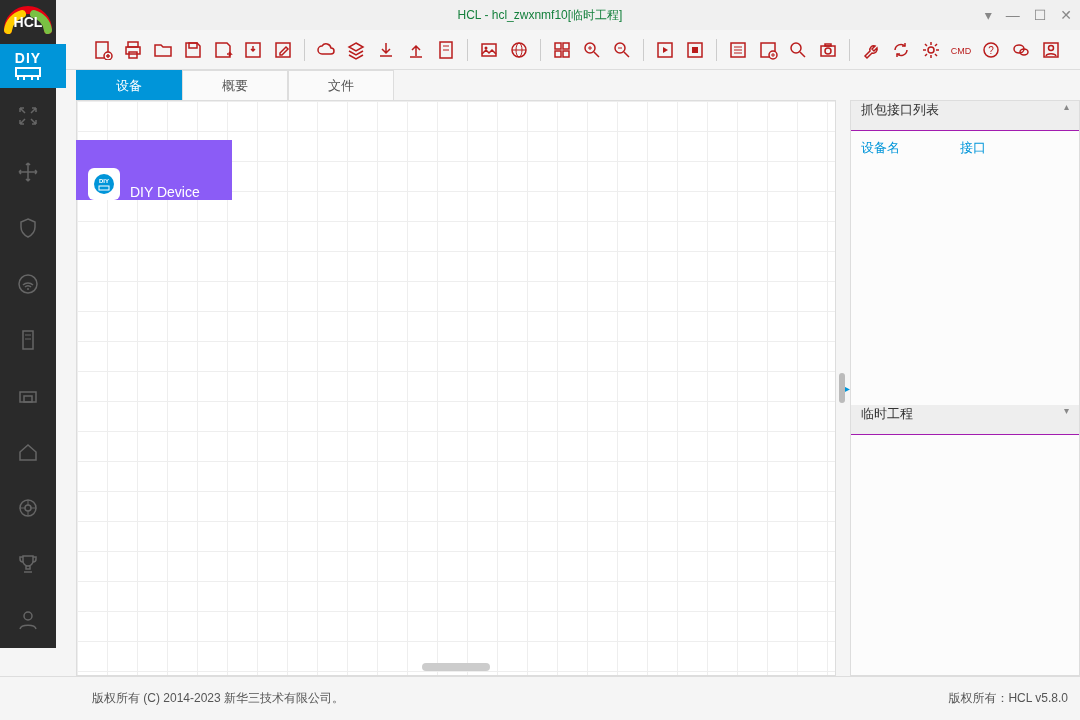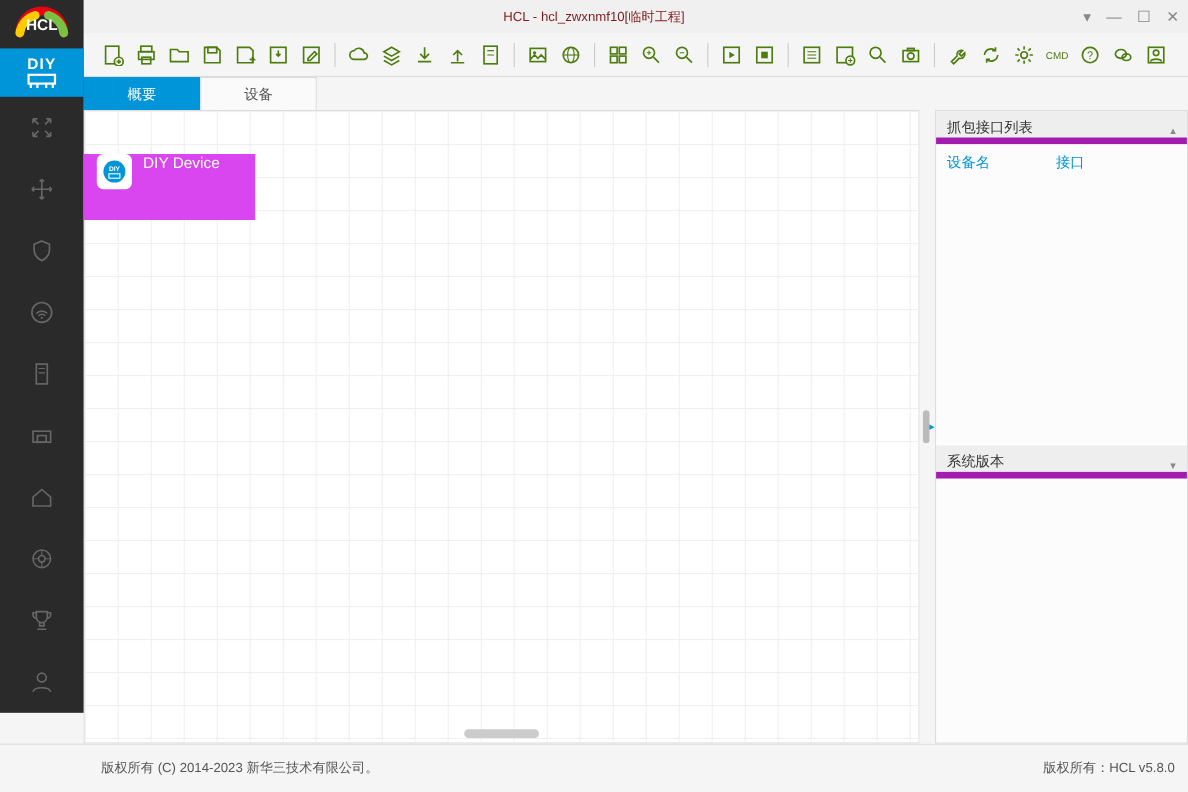--- a/index.html
+++ b/index.html
@@ -1,49 +1,49 @@
 <!DOCTYPE html>
 <html><head>
 <meta charset="utf-8">
 <style>
 * { margin: 0; padding: 0; box-sizing: border-box; font-family: "Microsoft YaHei", Arial, sans-serif; }
 html, body { width: 1080px; height: 720px; overflow: hidden; background: #f0f0f0; }
 .window { width: 1080px; height: 720px; display: flex; flex-direction: column; background: #f5f5f5; }
 .titlebar { height: 30px; background: #f0f0f0; display: flex; align-items: center; justify-content: center; position: relative; }
-.title-text { font-size: 12px; color: #7f1d1d; }
+.title-text { font-size: 12px; color: #15803d; }
 .window-controls { position: absolute; right: 8px; display: flex; gap: 14px; align-items: center; }
 .window-controls span { color: #888; font-size: 14px; cursor: pointer; }
 .toolbar { height: 40px; background: #f5f5f5; display: flex; align-items: center; padding: 0 8px 0 90px; gap: 4px; border-bottom: 1px solid #ddd; }
-.tb-icon { width: 26px; height: 26px; display: flex; align-items: center; justify-content: center; color: #4d7c0f; cursor: pointer; font-size: 18px; }
+.tb-icon { width: 26px; height: 26px; display: flex; align-items: center; justify-content: center; color: #b91c1c; cursor: pointer; font-size: 18px; }
 .tb-sep { width: 1px; height: 22px; background: #ccc; margin: 0 4px; }
 .body-area { flex: 1; display: flex; position: relative; }
-.left-sidebar { width: 76px; background: #2a2a2a; display: flex; flex-direction: column; align-items: center; padding-top: 0; position: absolute; left: 0; top: -70px; bottom: 28px; z-index: 10; }
+.left-sidebar { width: 56px; background: #2a2a2a; display: flex; flex-direction: column; align-items: center; padding-top: 0; position: absolute; left: 0; top: -70px; bottom: 28px; z-index: 10; }
 .logo-box { width: 76px; height: 60px; display: flex; align-items: center; justify-content: center; position: relative; }
 .logo-arc { position: absolute; width: 56px; height: 56px; }
 .logo-text { position: relative; color: #fff; font-weight: bold; font-size: 14px; z-index: 2; }
 .diy-active { width: 76px; height: 60px; background: #0095d9; display: flex; flex-direction: column; align-items: center; justify-content: center; color: #fff; cursor: pointer; position: relative; }
 .diy-text { font-size: 14px; font-weight: bold; letter-spacing: 1px; }
 .side-icon { width: 76px; height: 56px; display: flex; align-items: center; justify-content: center; color: #666; cursor: pointer; font-size: 22px; }
-.flyout { position: absolute; left: 76px; top: 70px; width: 156px; height: 60px; background: #d946ef; display: flex; align-items: flex-start; padding: 0 12px; gap: 10px; z-index: 20; }
+.flyout { position: absolute; left: 76px; top: 70px; width: 156px; height: 60px; background: #8b5cf6; display: flex; align-items: flex-end; padding: 0 12px; gap: 10px; z-index: 20; }
 .flyout-icon { width: 32px; height: 32px; background: #fff; border-radius: 6px; display: flex; align-items: center; justify-content: center; color: #0095d9; font-size: 10px; font-weight: bold; }
 .flyout-label { color: #fff; font-size: 14px; }
 .main-area { margin-left: 76px; flex: 1; display: flex; flex-direction: column; }
 .tabs-row { height: 30px; display: flex; background: #f5f5f5; }
 .tab { width: 106px; height: 30px; display: flex; align-items: center; justify-content: center; font-size: 13px; color: #555; border: 1px solid #ddd; border-bottom: none; background: #fafafa; cursor: pointer; }
 .tab:first-child { background: #0095d9; color: #fff; border-color: #0095d9; }
 .content-row { flex: 1; display: flex; }
 .canvas-area { flex: 1; position: relative; background: #fff; border: 1px solid #ddd; overflow: hidden; }
 .grid-bg { position: absolute; inset: 0; background-image: linear-gradient(#eee 1px, transparent 1px), linear-gradient(90deg, #eee 1px, transparent 1px); background-size: 30px 30px; }
 .h-scrollbar { position: absolute; bottom: 2px; left: 0; right: 0; height: 10px; display: flex; justify-content: center; }
 .h-thumb { width: 68px; height: 8px; background: #ccc; border-radius: 4px; }
 .splitter { width: 14px; background: #f5f5f5; display: flex; align-items: center; justify-content: center; cursor: col-resize; position: relative; }
 .splitter::before { content: ""; position: absolute; left: 3px; width: 6px; height: 30px; background: #bbb; border-radius: 3px; }
 .splitter-arrow { color: #0095d9; font-size: 10px; margin-left: 6px; }
 .right-panel { width: 230px; background: #fcfcfc; border: 1px solid #ddd; display: flex; flex-direction: column; }
-.panel-header { height: 30px; background: #eee; display: flex; align-items: flex-end; justify-content: space-between; padding: 0 10px; font-size: 13px; color: #333; border-bottom: 6px solid #a21caf; gap: 36px; }
+.panel-header { height: 30px; background: #eee; display: flex; align-items: flex-start; justify-content: space-between; padding: 0 10px; font-size: 13px; color: #333; border-bottom: 1px solid #a21caf; gap: 36px; }
 .panel-col { display: flex; padding: 8px 10px; gap: 60px; }
 .panel-col span { color: #0095d9; font-size: 13px; cursor: pointer; }
 .panel-body { flex: 1; }
 .statusbar { height: 44px; background: #f5f5f5; border-top: 1px solid #ddd; display: flex; align-items: center; justify-content: space-between; padding: 0 12px 0 92px; font-size: 12px; color: #555; }
 svg { display: block; }
 </style>
 </head>
 <body>
 
 <div class="window">
@@ -348,22 +348,23 @@
             <circle cx="11" cy="11" r="10" fill="#0095d9"></circle>
             <text x="11" y="10" text-anchor="middle" fill="#fff" font-size="6" font-weight="bold">DIY</text>
             <rect x="6" y="13" width="10" height="4" fill="none" stroke="#fff" stroke-width="1"></rect>
           </svg>
       </div>
       <span class="flyout-label">DIY Device</span>
     </div>
 
     <div class="main-area">
       <div class="tabs-row" id="tabs-row">
+          <div class="tab">设备</div>
           <div class="tab">概要</div>
-          <div class="tab">设备</div>
+          <div class="tab">文件</div>
         </div>
       <div class="content-row">
         <div class="canvas-area">
           <div class="grid-bg"></div>
           <div class="h-scrollbar">
               <div class="h-thumb"></div>
             </div>
         </div>
         <div class="splitter">
             <span class="splitter-arrow">▶</span>
@@ -372,21 +373,21 @@
           <div class="panel-header">
             <span>抓包接口列表</span>
             <span style="font-size:10px;color:#888">▴</span>
           </div>
           <div class="panel-col">
             <span>设备名</span>
             <span>接口</span>
           </div>
           <div class="panel-body"></div>
           <div class="panel-header">
-            <span>系统版本</span>
+            <span>临时工程</span>
             <span style="font-size:10px;color:#888">▾</span>
           </div>
           <div class="panel-body"></div>
         </div>
       </div>
     </div>
   </div>
 
   <div class="statusbar">
     <span>版权所有 (C) 2014-2023 新华三技术有限公司。</span>

